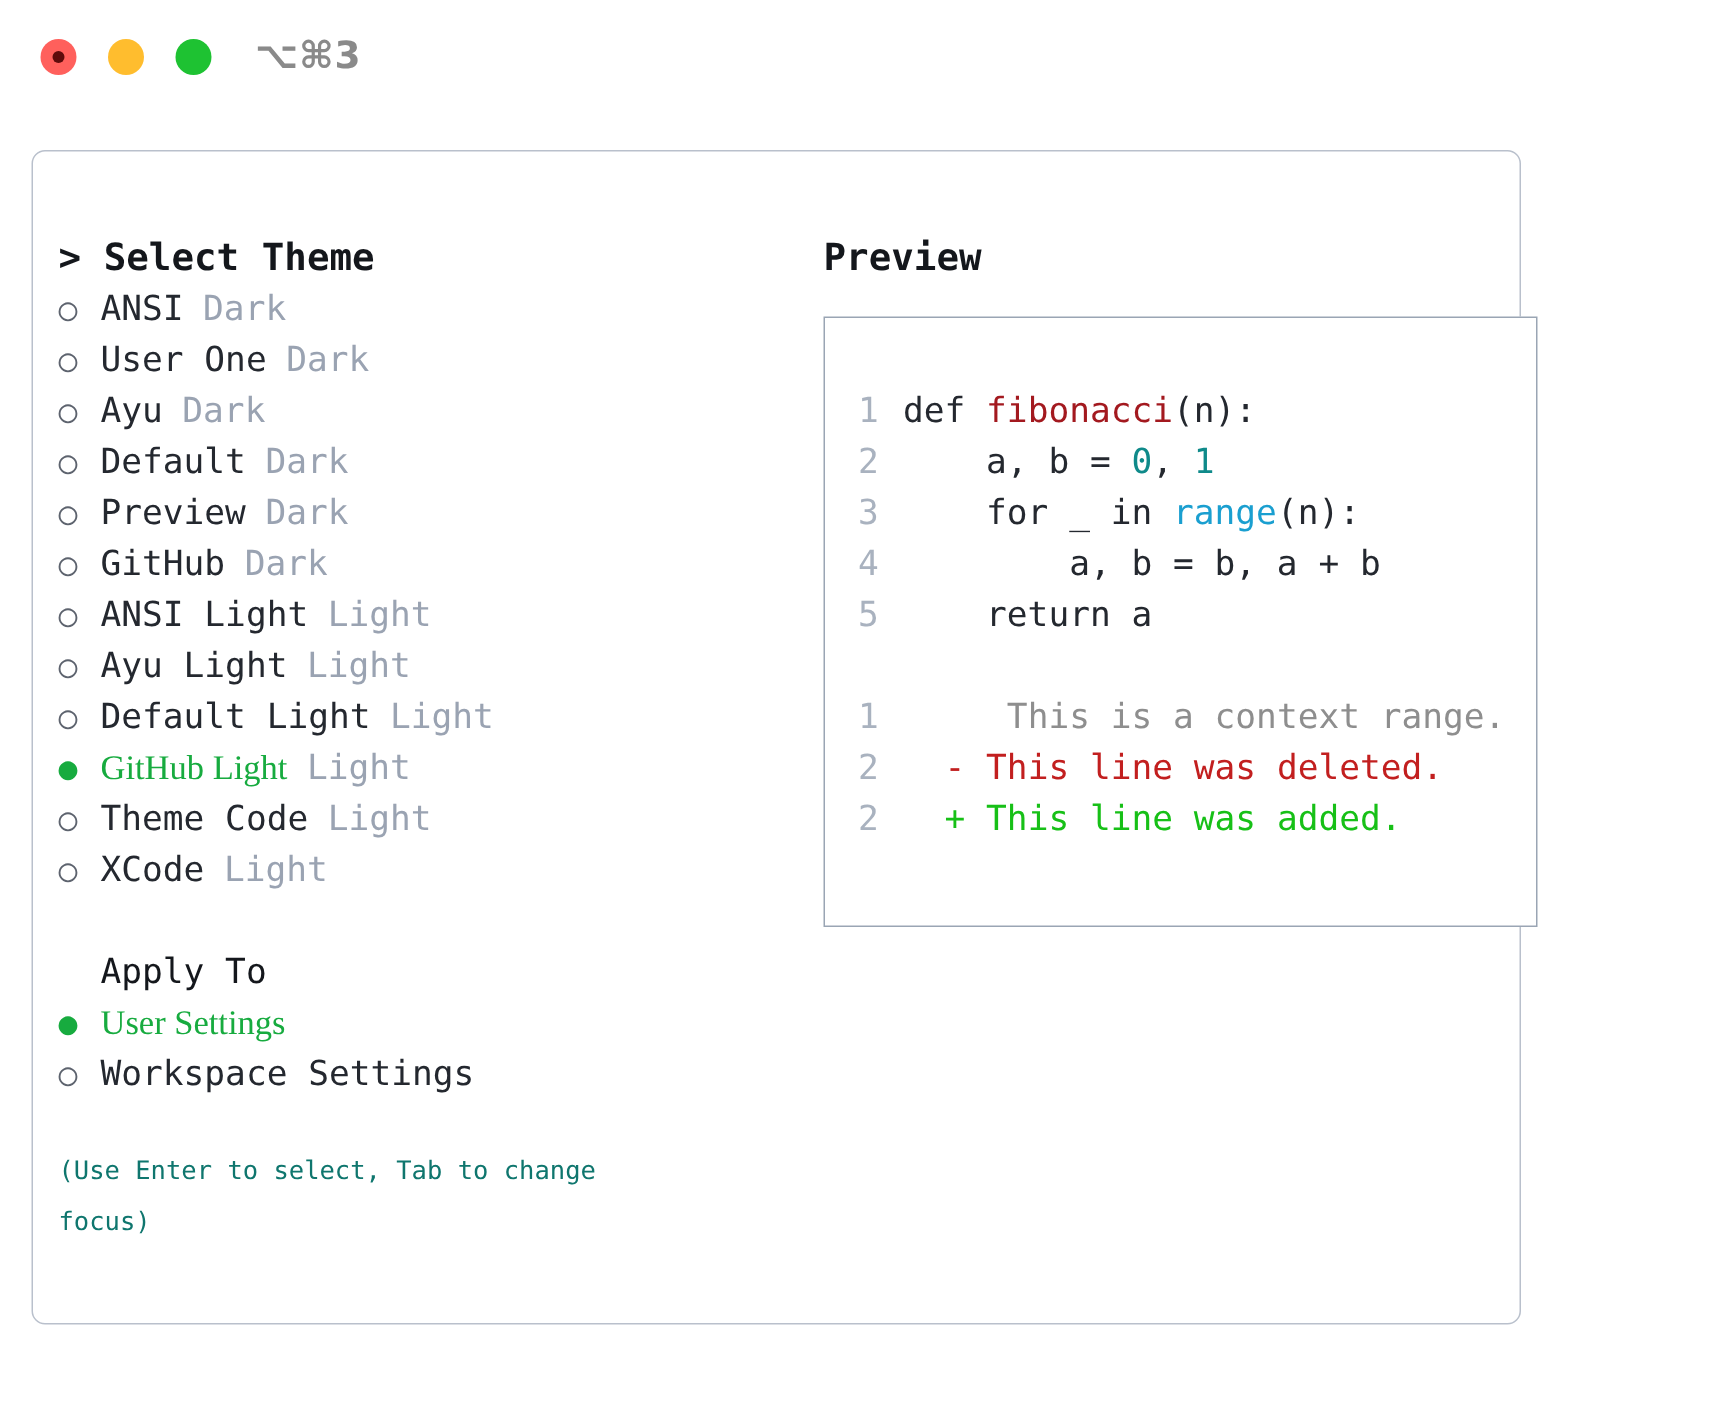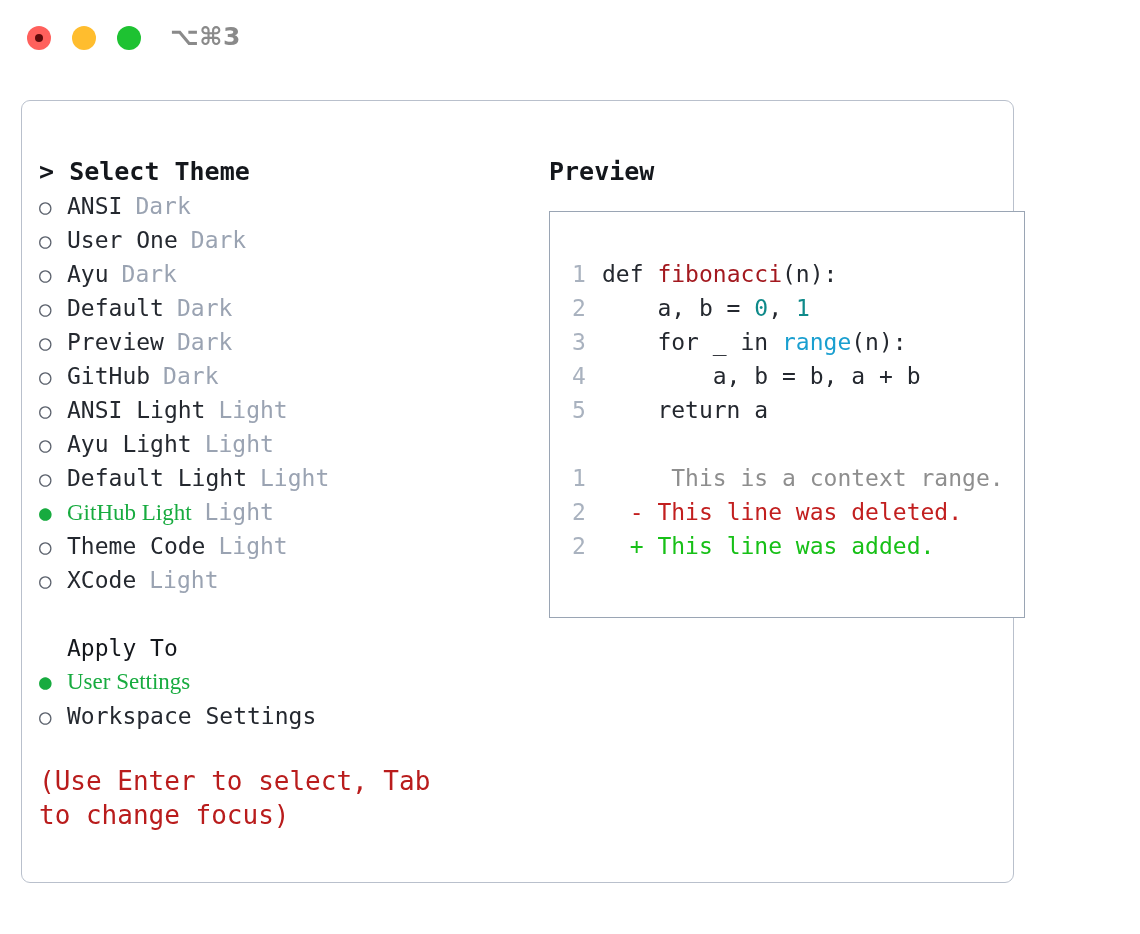--- a/index.html
+++ b/index.html
@@ -140,23 +140,23 @@
     line-height: 34px;
     font-size: 23px;
     color: #14171c;
     padding-left: 28px;
     white-space: pre;
   }
   .spacer-row { height: 34px; }
 
   .hint {
     margin-top: 31px;
-    font-size: 26px;
-    line-height: 34px;
-    color: #b91c1c;
+    font-size: 17px;
+    line-height: 34px;
+    color: #0f766e;
     width: 408px;
     white-space: pre-wrap;
   }
 
   
   .preview-title {
     font-size: 25px;
     font-weight: 700;
     color: #14171c;
     line-height: 34px;

